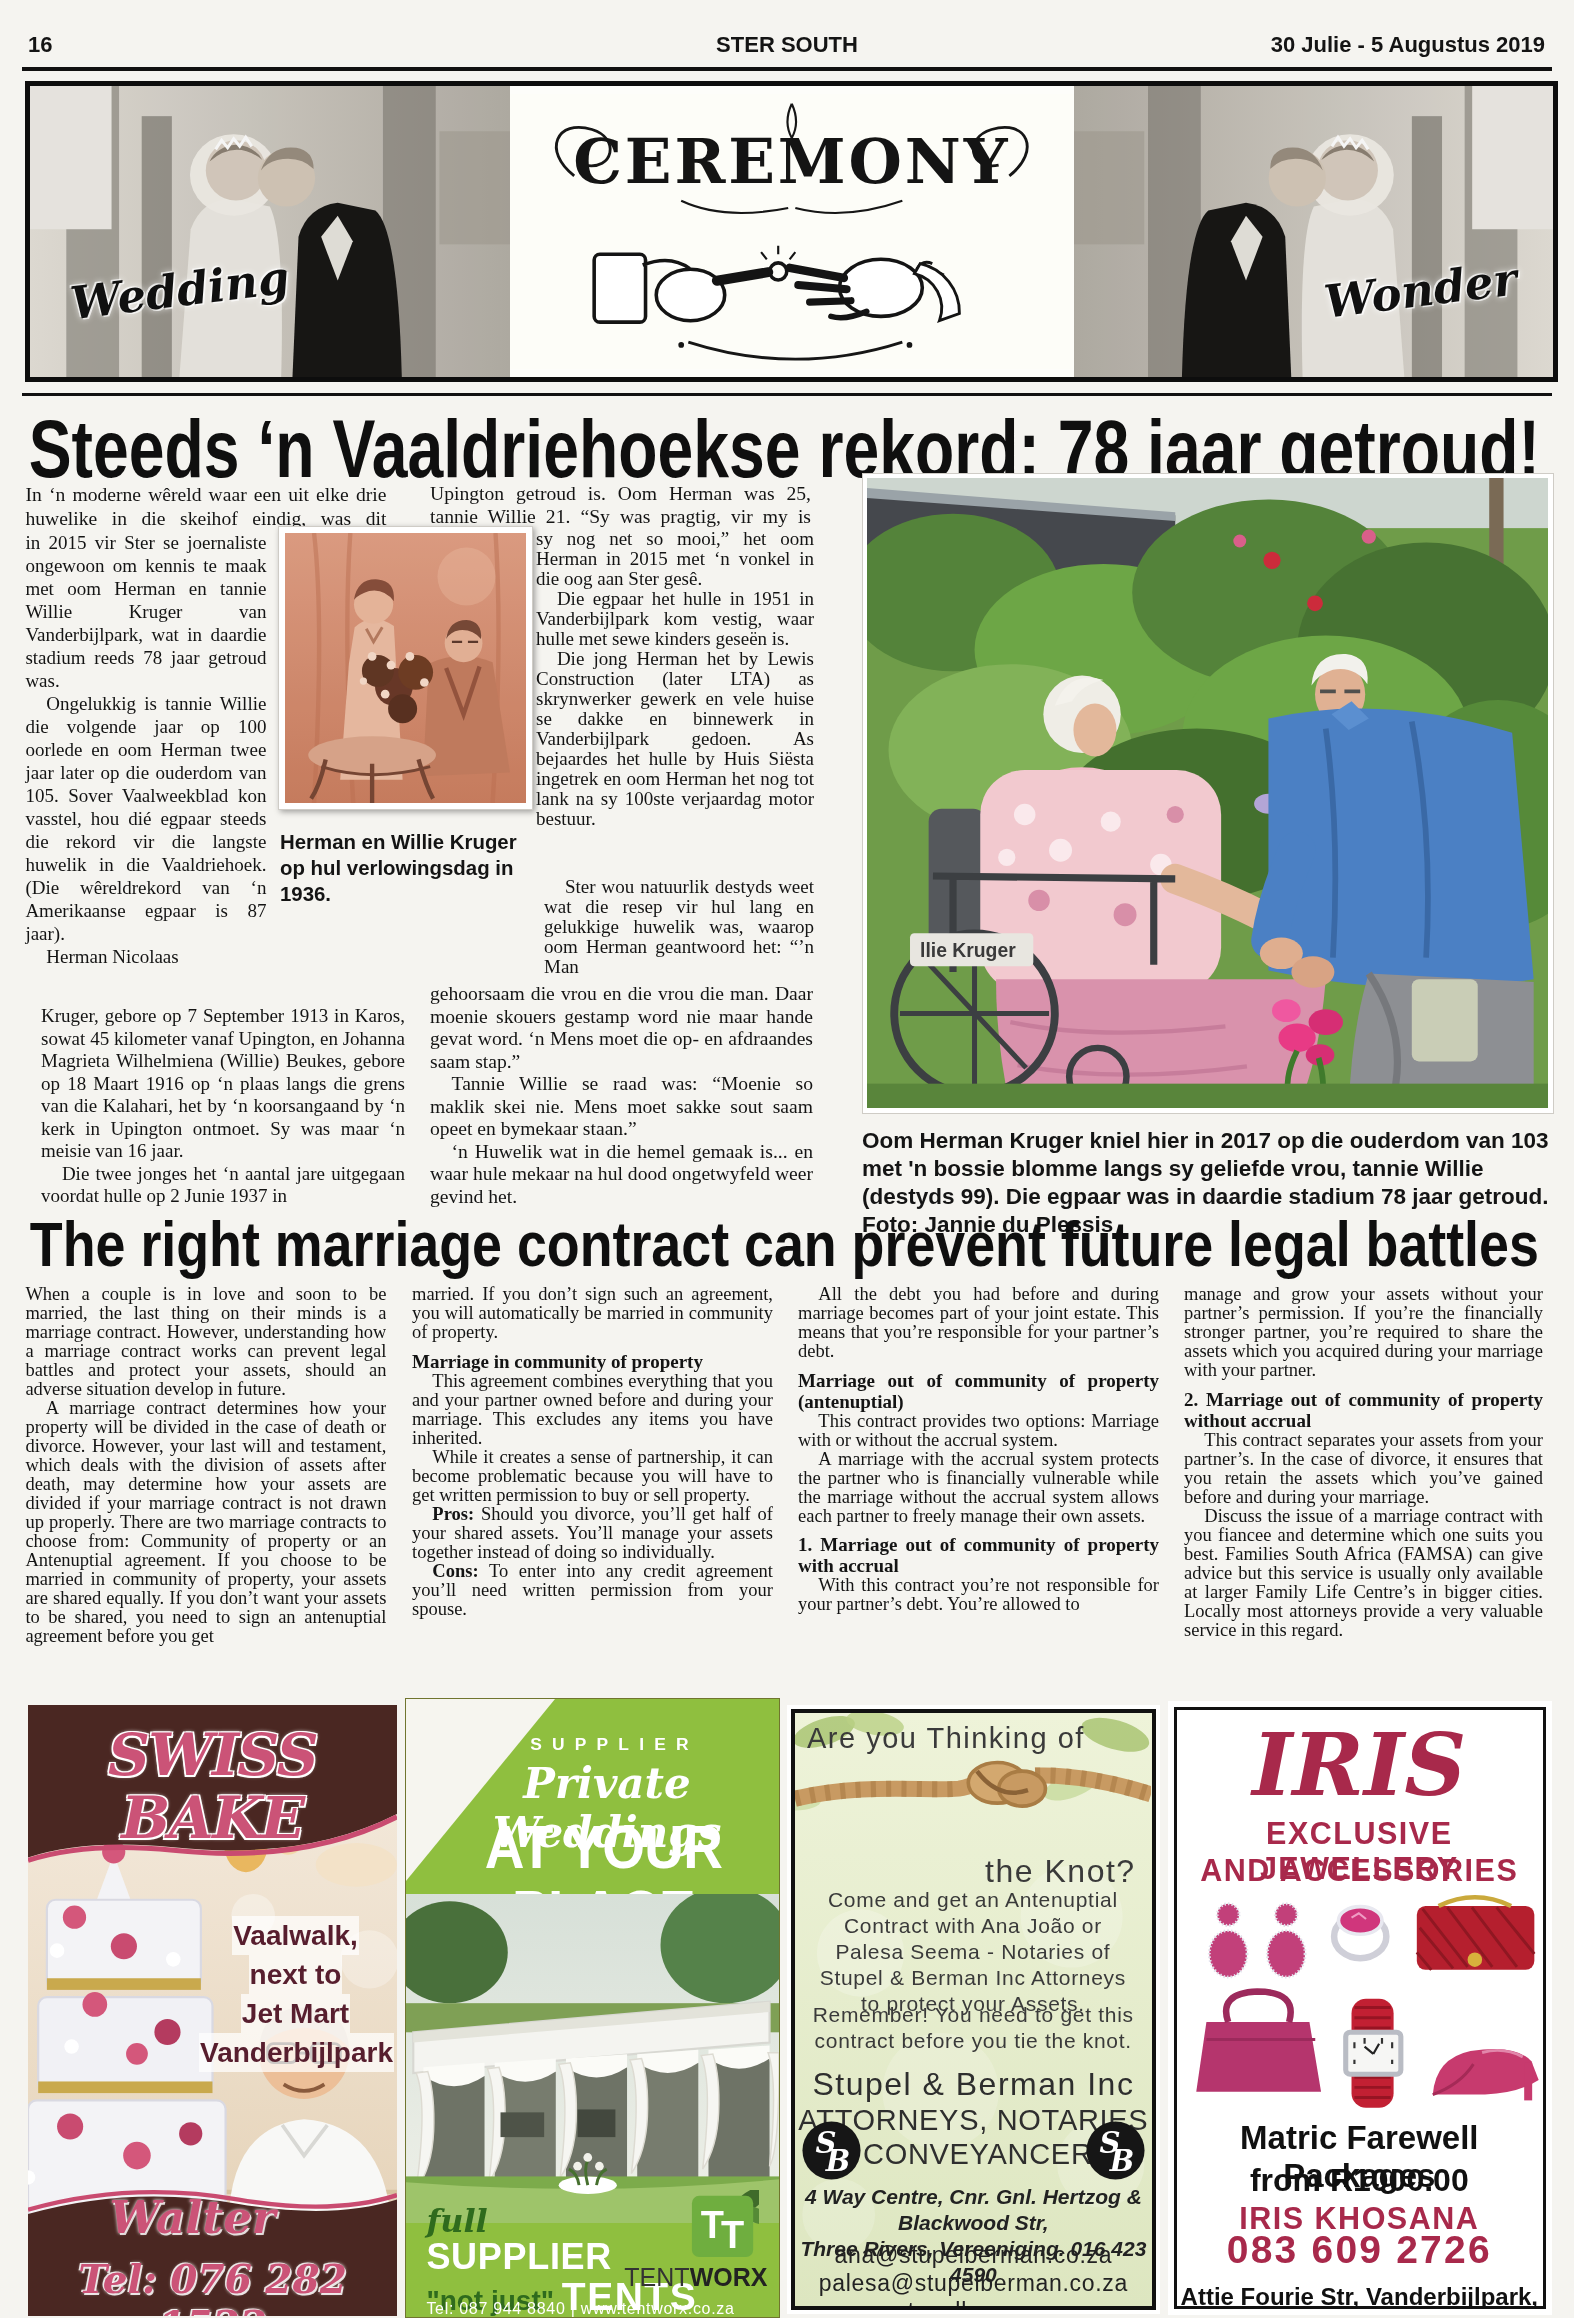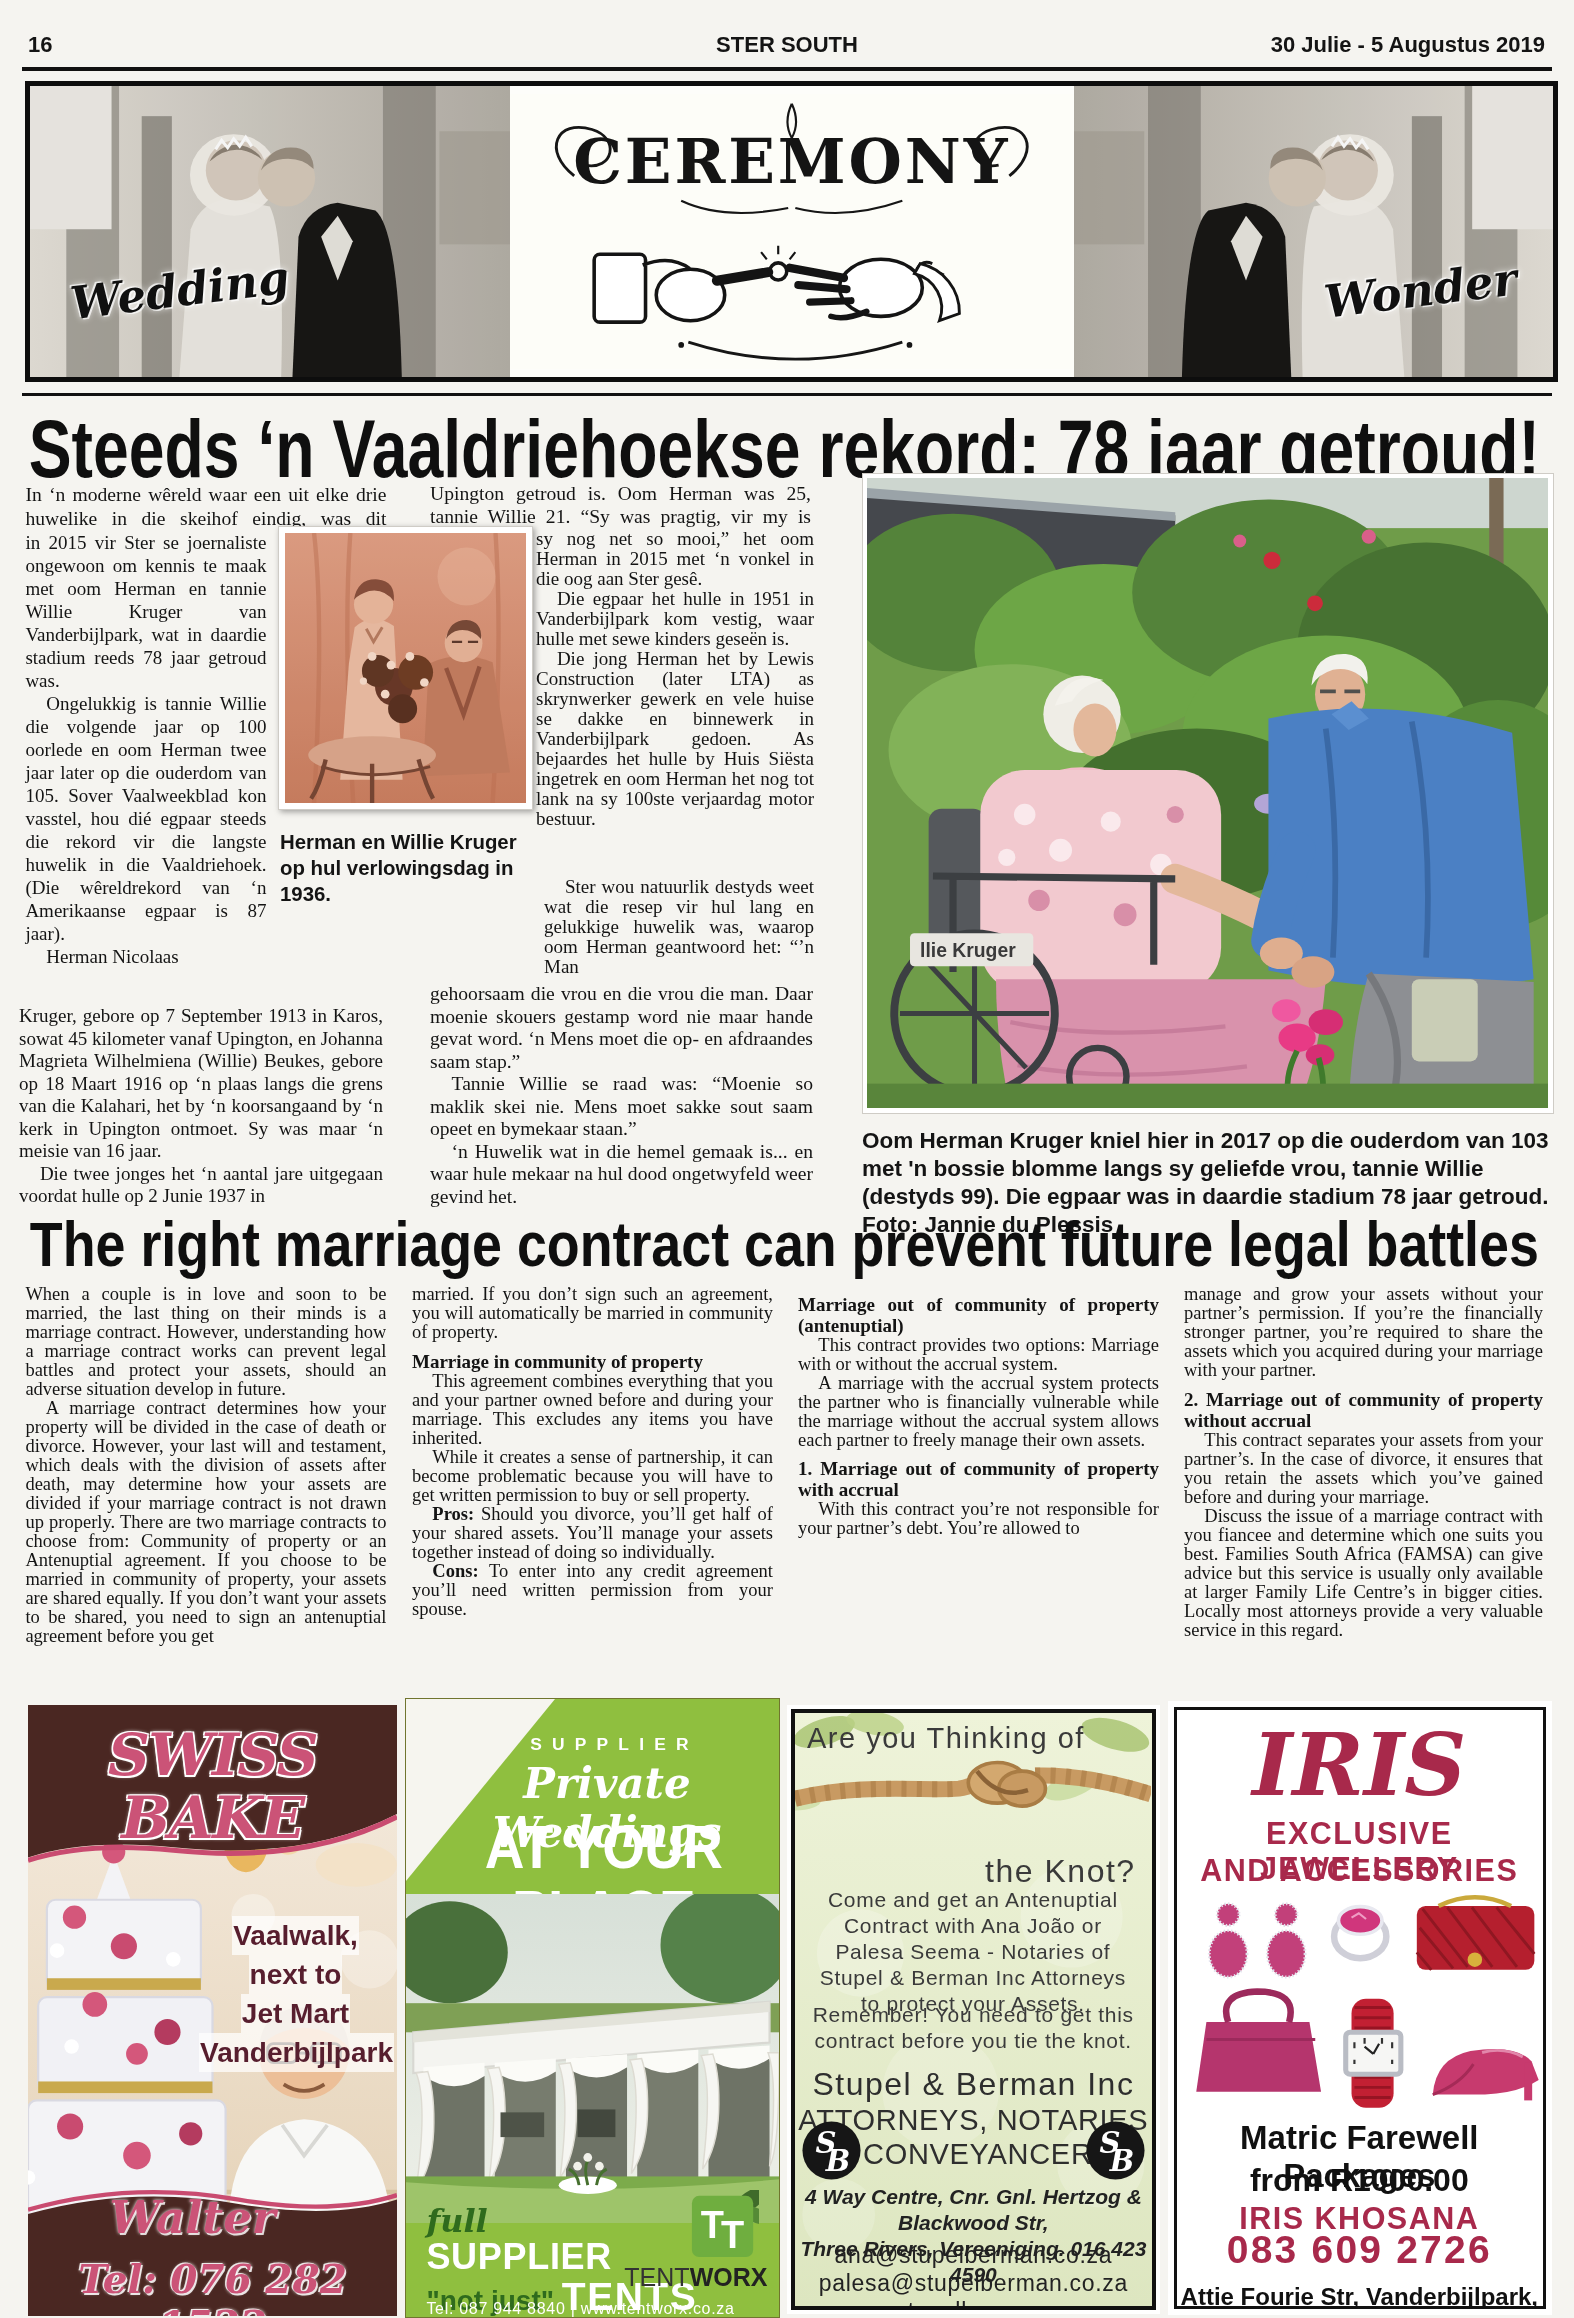--- a/index.html
+++ b/index.html
@@ -28,21 +28,21 @@
 
   
   #a1-title{left:28px;top:404px;width:1520px;height:93px;}
   .bodytext{text-align:justify;}
   .bodytext p{margin:0;text-indent:1.1em;}
   .bodytext p:first-child{text-indent:0;}
   .indent-first p:first-child{text-indent:1.1em;}
   .frag{text-align:justify;text-align-last:justify;}
   #a1-c1-top{left:25.4px;top:483px;width:361px;font-size:19.6px;line-height:24px;}
   #a1-c1-narrow{left:25.4px;top:531px;width:241px;font-size:19px;line-height:23px;}
-  #a1-c1-bottom{left:19px;top:1005px;width:364px;font-size:19px;line-height:22.5px;}
+  #a1-c1-bottom{left:41px;top:1005px;width:364px;font-size:19px;line-height:22.5px;}
   #a1-c2-top{left:430px;top:483px;width:381px;font-size:19.6px;line-height:22.5px;}
   #a1-c2-narrow{left:536px;top:529px;width:278px;font-size:19px;line-height:20px;}
   #a1-c2-mid{left:544px;top:877px;width:270px;font-size:19px;line-height:20px;}
   #a1-c2-bottom{left:430px;top:983px;width:383px;font-size:19.6px;line-height:22.5px;}
 
   #a1-inset{left:278px;top:526px;width:241px;height:270px;background:#fff;padding:5.8px;
             box-shadow:1.5px 2.2px 5.8px rgba(0,0,0,.35);border:0.7px solid #cfccc6;}
   #a1-inset-cap{left:280px;top:829px;width:251px;font:bold 20.4px/26px "Liberation Sans",sans-serif;}
 
   #a1-photo{left:862px;top:473px;width:681px;height:630px;background:#fff;padding:4.4px;border:0.7px solid #cfccc6;}
@@ -362,20 +362,21 @@
   </div>
   <div class="abs a2col" id="a2-colB">
     <p class="noind">married. If you don’t sign such an agreement, you will automatically be married in community of property.</p>
     <h3>Marriage in community of property</h3>
     <p>This agreement combines everything that you and your partner owned before and during your marriage. This excludes any items you have inherited.</p>
     <p>While it creates a sense of partnership, it can become problematic because you will have to get written permission to buy or sell property.</p>
     <p><b>Pros:</b><span> Should you divorce, you’ll get half of your shared assets. You’ll manage your assets together instead of doing so individually.</span></p>
     <p><b>Cons:</b><span> To enter into any credit agreement you’ll need written permission from your spouse.</span></p>
   </div>
   <div class="abs a2col" id="a2-colC">
+    <p>All the debt you had before and during marriage becomes part of your joint estate. This means that you’re responsible for your partner’s debt.</p>
     <h3>Marriage out of community of property (antenuptial)</h3>
     <p>This contract provides two options: Marriage with or without the accrual system.</p>
     <p>A marriage with the accrual system protects the partner who is financially vulnerable while the marriage without the accrual system allows each partner to freely manage their own assets.</p>
     <h3>1. Marriage out of community of property with accrual</h3>
     <p>With this contract you’re not responsible for your partner’s debt. You’re allowed to</p>
   </div>
   <div class="abs a2col" id="a2-colD">
     <p class="noind">manage and grow your assets without your partner’s permission. If you’re the financially stronger partner, you’re required to share the assets which you acquired during your marriage with your partner.</p>
     <h3>2. Marriage out of community of property without accrual</h3>
     <p>This contract separates your assets from your partner’s. In the case of divorce, it ensures that you retain the assets which you’ve gained before and during your marriage.</p>

